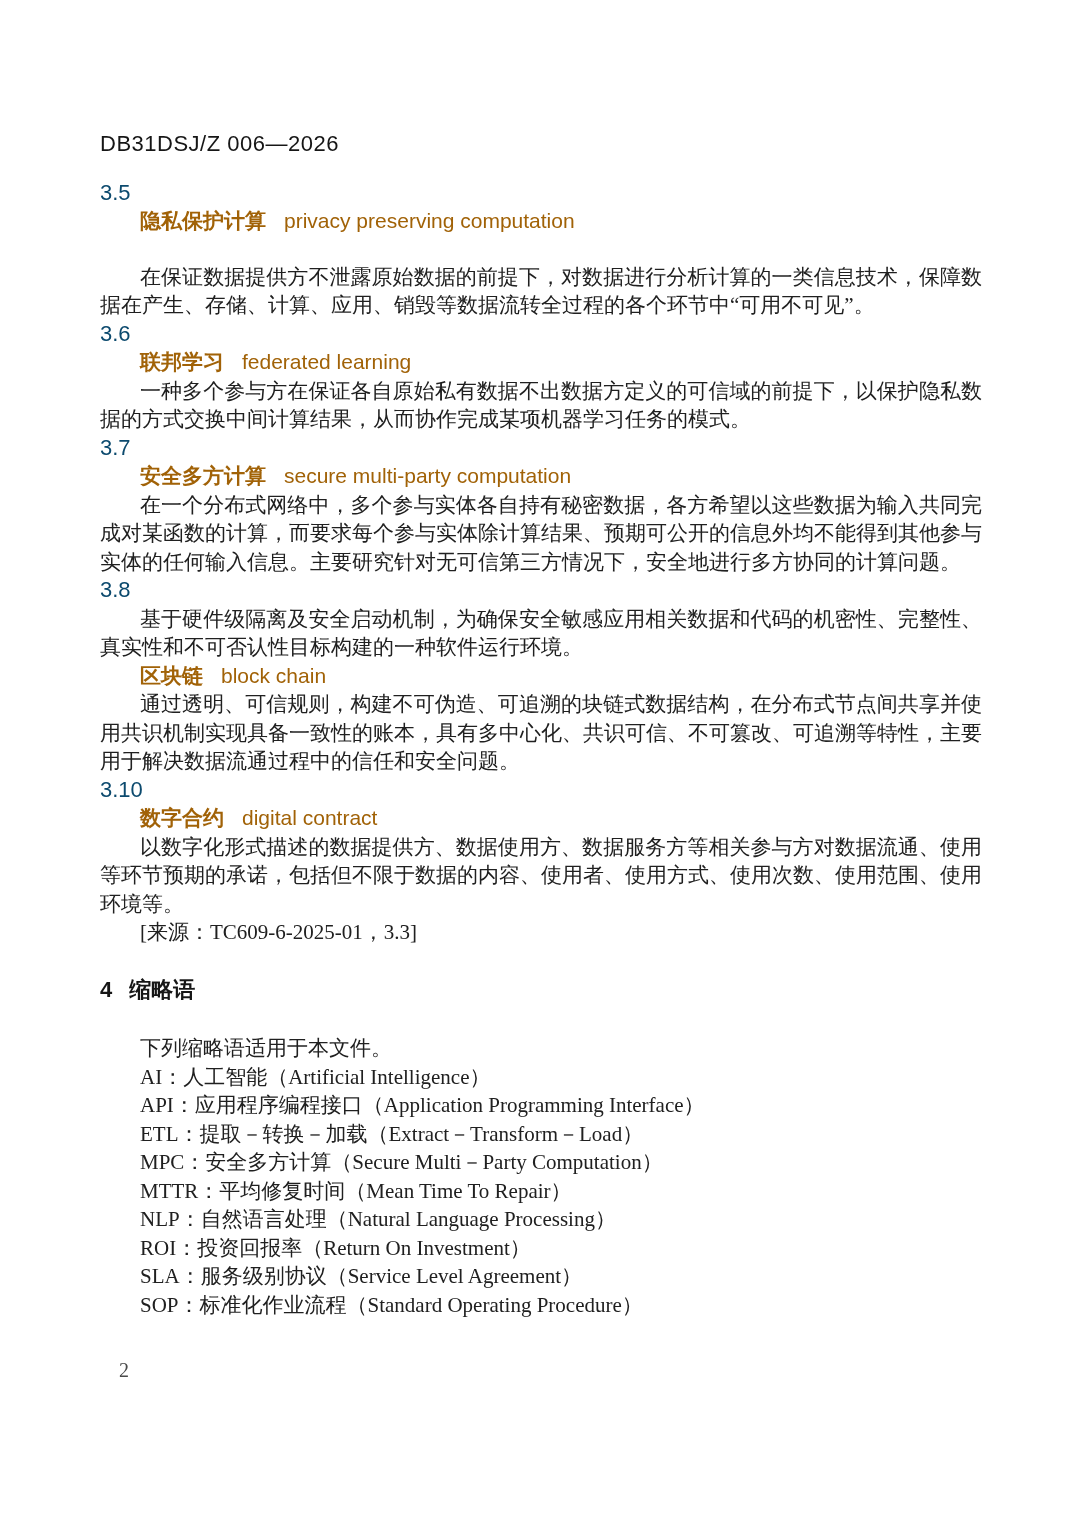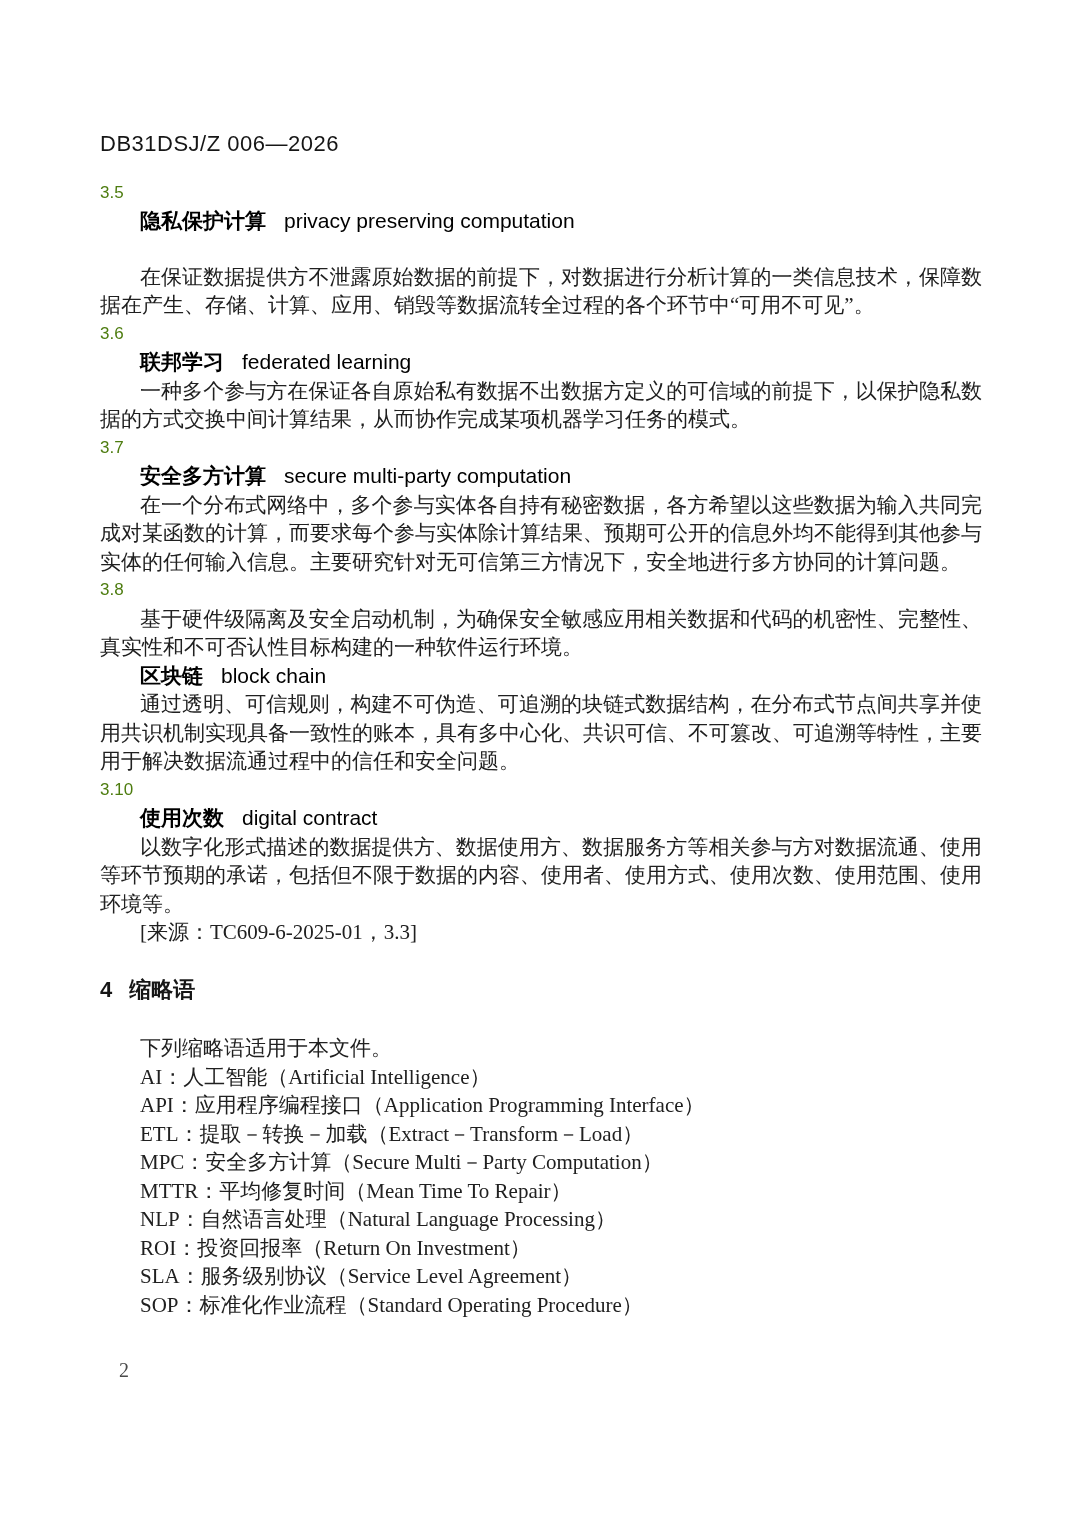--- a/index.html
+++ b/index.html
@@ -19,29 +19,29 @@
   .doc-header {
     font-family: "Liberation Sans", "DejaVu Sans", sans-serif;
     font-size: 22px;
     font-weight: 500;
     letter-spacing: 0.5px;
     margin-bottom: 20px;
     color: #161616;
   }
   .clause-number {
     font-family: "Liberation Sans", "DejaVu Sans", sans-serif;
-    font-size: 17px;
+    font-size: 22px;
     font-weight: 500;
-    color: #4d7c0f;
+    color: #0c4a6e;
   }
   .term-line {
     padding-left: 40px;
     font-family: "Liberation Sans", "DejaVu Sans", sans-serif;
     font-size: 21px;
-    color: #000000;
+    color: #a16207;
   }
   .term-zh { font-weight: bold; }
   .term-en { margin-left: 18px; font-weight: 500; }
   .definition {
     text-indent: 40px;
     text-align: justify;
     color: #202020;
   }
   .gap-before { margin-top: 27px; }
   .source-line {
@@ -110,21 +110,21 @@
   <div class="clause">
     <div class="term-line">
       <span class="term-zh">区块链</span><span class="term-en">block chain</span>
     </div>
     <p class="definition">通过透明、可信规则，构建不可伪造、可追溯的块链式数据结构，在分布式节点间共享并使用共识机制实现具备一致性的账本，具有多中心化、共识可信、不可篡改、可追溯等特性，主要用于解决数据流通过程中的信任和安全问题。</p>
   </div>
 
   <div class="clause">
     <div class="clause-number">3.10</div>
     <div class="term-line">
-      <span class="term-zh">使用次数</span><span class="term-en">digital contract</span>
+      <span class="term-zh">数字合约</span><span class="term-en">digital contract</span>
     </div>
     <p class="definition">以数字化形式描述的数据提供方、数据使用方、数据服务方等相关参与方对数据流通、使用等环节预期的承诺，包括但不限于数据的内容、使用者、使用方式、使用次数、使用范围、使用环境等。</p>
     <p class="source-line">[来源：TC609-6-2025-01，3.3]</p>
   </div>
 
   <div class="section4">
     <div class="sec4-heading">
       <span class="sec4-num">4</span><span>缩略语</span>
     </div>
     <p class="intro-line">下列缩略语适用于本文件。</p>

